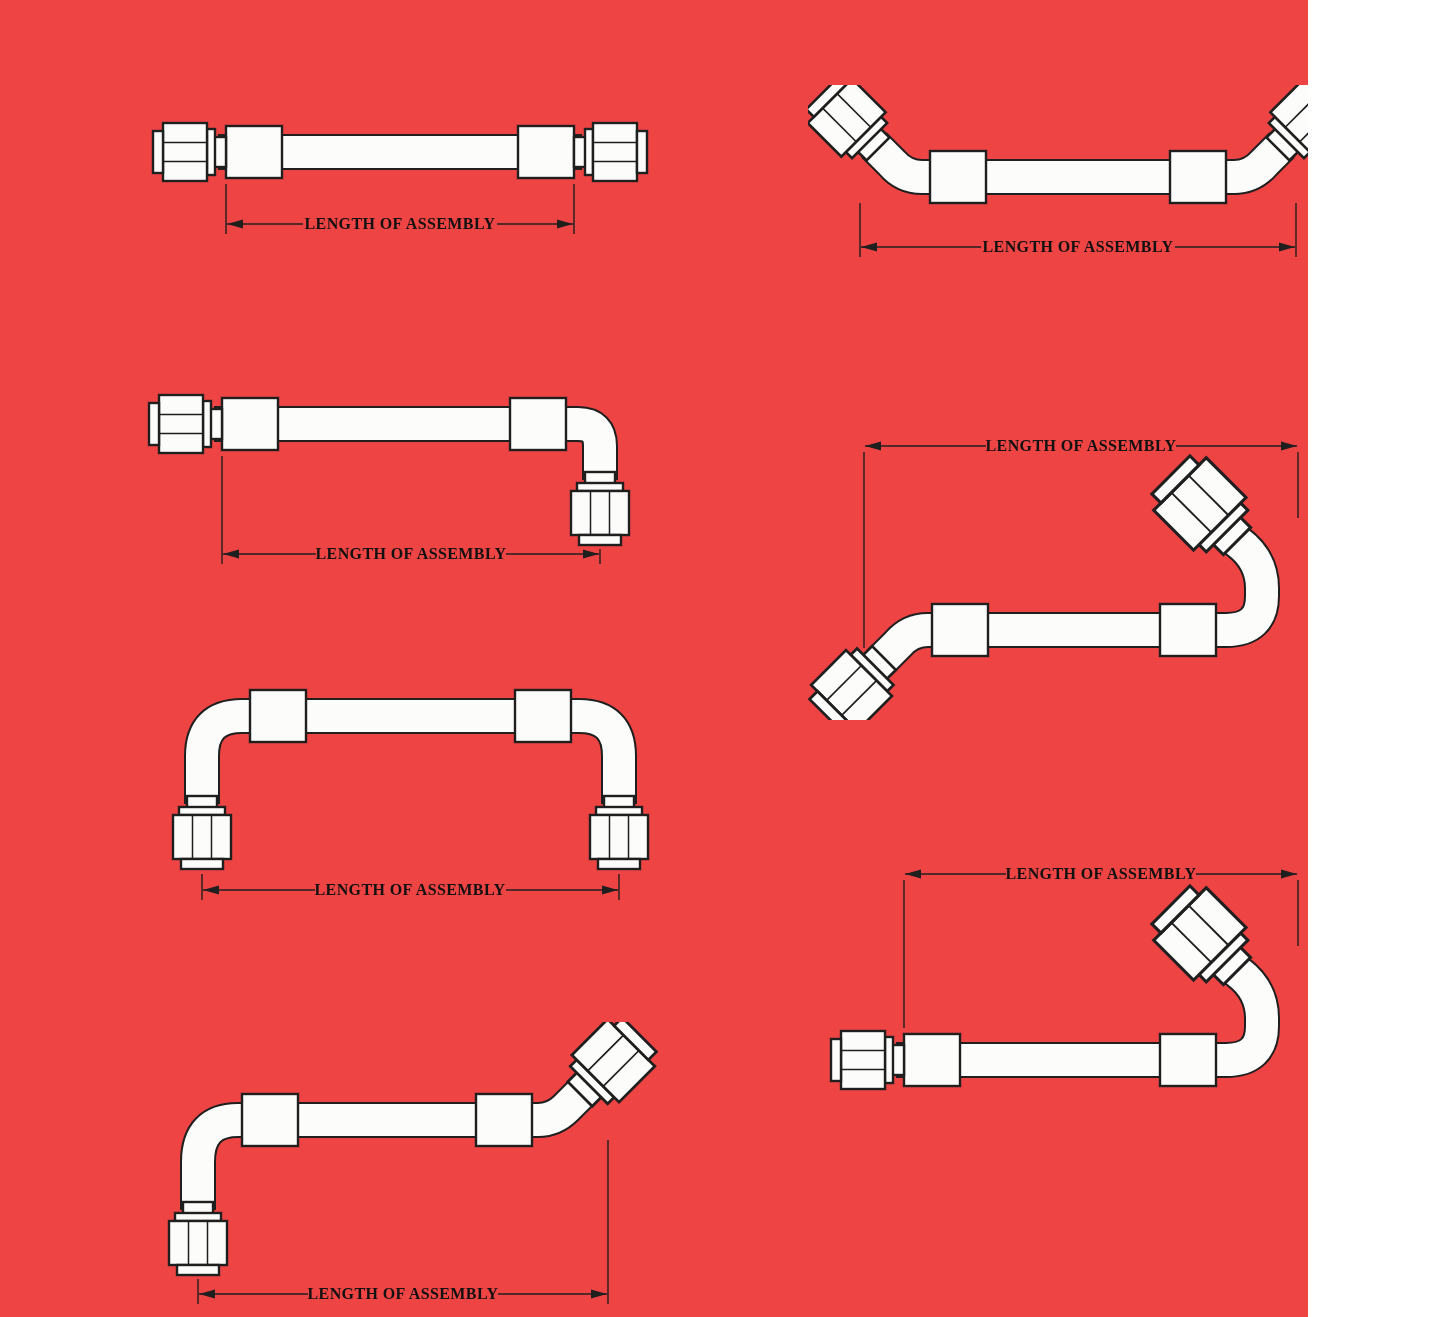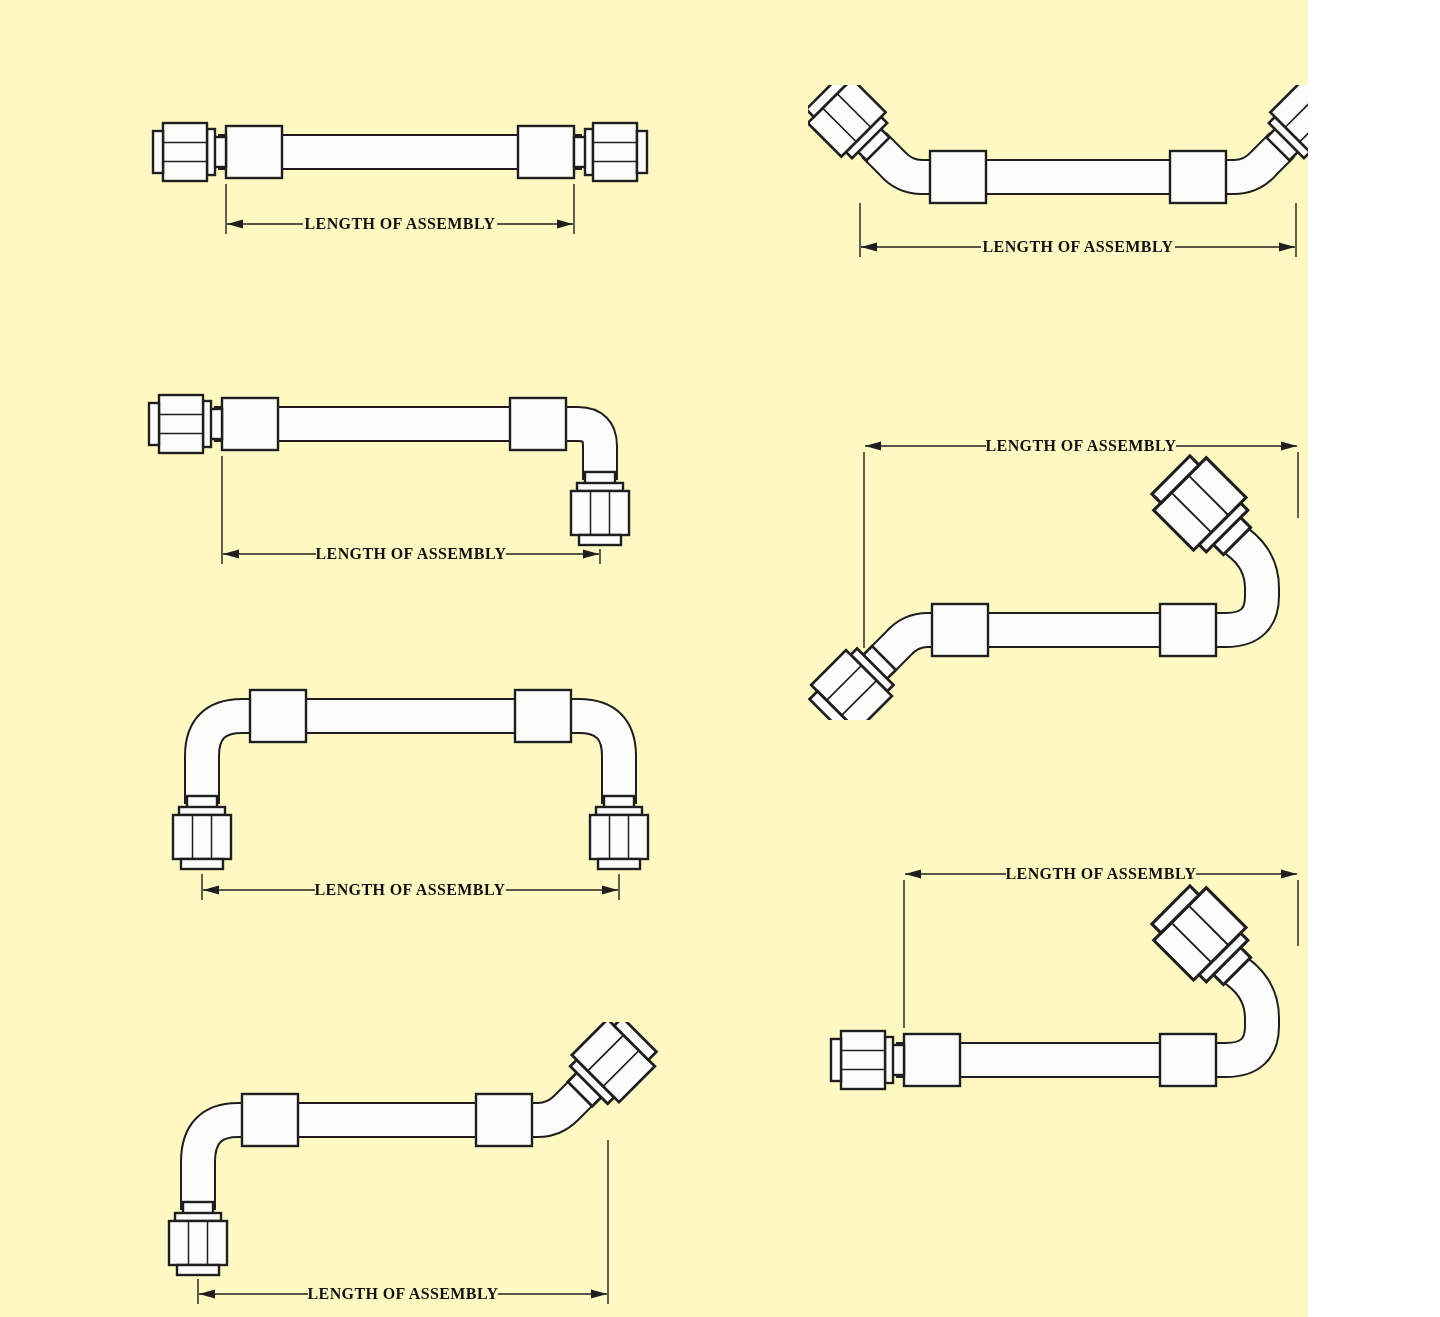--- a/index.html
+++ b/index.html
@@ -1,18 +1,18 @@
 <!DOCTYPE html>
 <html><head>
 <meta charset="utf-8">
 <title>Hose Assembly Length Diagrams</title>
 <style>
   html,body{margin:0;padding:0}
   body{background:#ffffff;font-family:"Liberation Serif",serif}
-  .page{position:relative;width:1308px;height:1317px;background:#fef9c3;overflow:hidden}
+  .page{position:relative;width:1308px;height:1317px;background:#ef4444;overflow:hidden}
   .fig{position:absolute;margin:0;padding:0}
   
   .to{fill:none;stroke:#1f1f1f;stroke-width:36;stroke-linejoin:round;stroke-linecap:butt}
   .ti{fill:none;stroke:#fcfcfb;stroke-width:32;stroke-linejoin:round;stroke-linecap:butt}
   .sleeve{fill:#fcfcfb;stroke:#1f1f1f;stroke-width:2.4}
   .fw{fill:#fcfcfb;stroke:#1f1f1f;stroke-width:2.4}
   .fl{stroke:#1f1f1f;stroke-width:1.5}
   .ext{stroke:#1f1f1f;stroke-width:1.4}
   .dl{stroke:#1f1f1f;stroke-width:1.6}
   .dlabel{font-family:"Liberation Serif",serif;font-weight:bold;font-size:16px;fill:#111;text-anchor:middle;letter-spacing:.4px}

